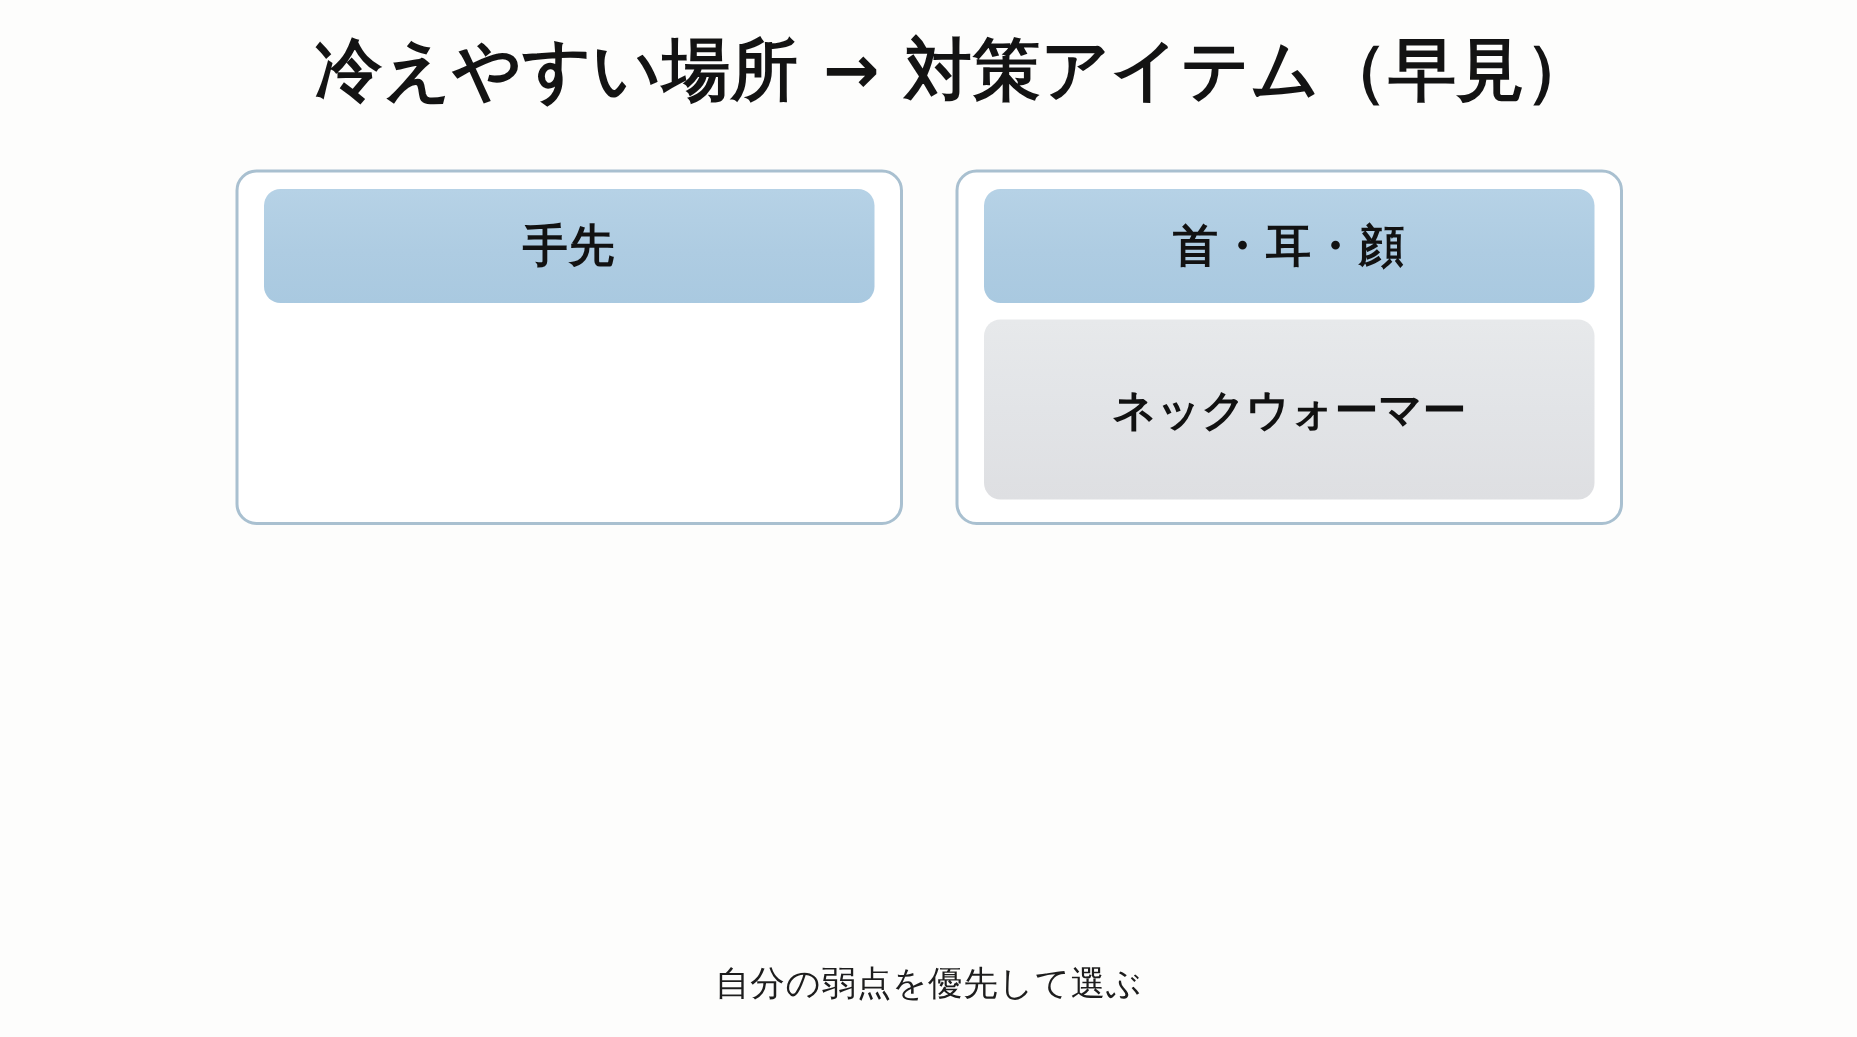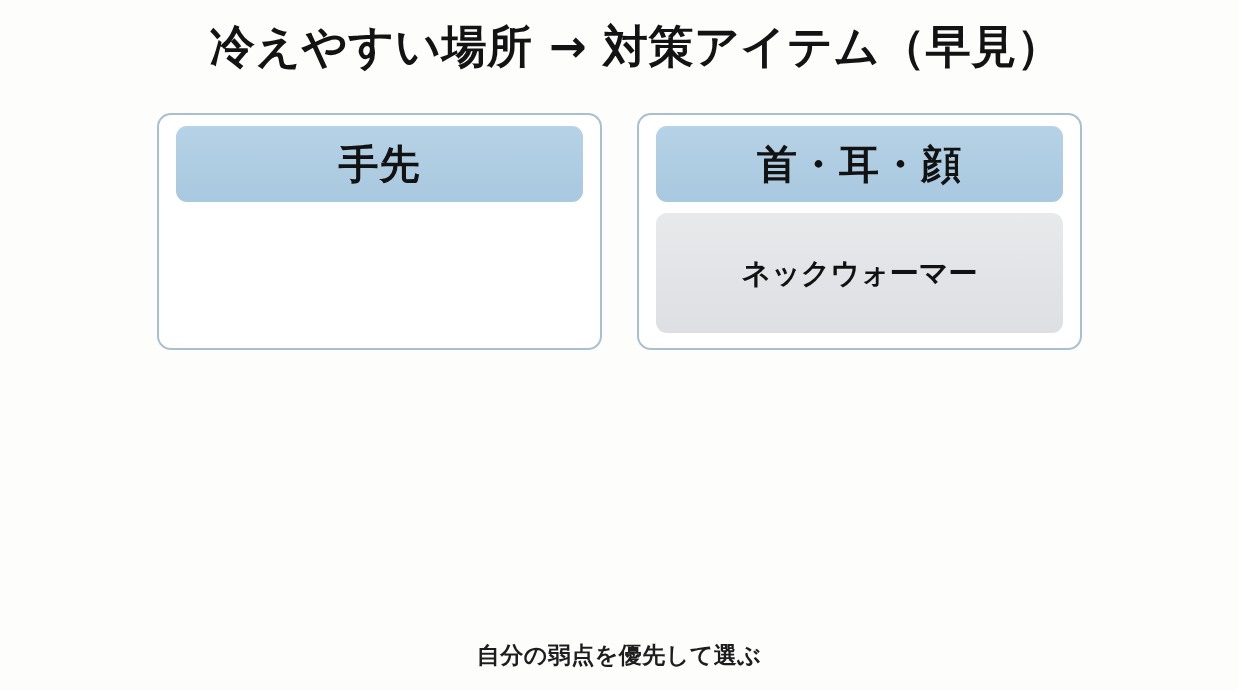--- a/index.html
+++ b/index.html
@@ -62,21 +62,21 @@
   }
 
   .card-header {
     box-sizing: border-box;
     height: 76px;
     border-radius: 11px;
     background: linear-gradient(180deg, #b6d2e6 0%, #aecce2 55%, #a9c9e0 100%);
     display: flex;
     align-items: center;
     justify-content: center;
-    font-size: 40px;
+    font-size: 30px;
     font-weight: 700;
     color: #121212;
     letter-spacing: 1px;
     white-space: nowrap;
   }
 
   .card-body {
     box-sizing: border-box;
     margin-top: 11px;
     flex: 1 1 auto;
@@ -100,21 +100,21 @@
   }
 
   
   .footer-note {
     position: absolute;
     left: 0;
     top: 640px;
     width: 1238px;
     text-align: center;
     font-size: 23px;
-    font-weight: 700;
+    font-weight: 400;
     color: #1d1d1d;
     letter-spacing: 0.5px;
     white-space: nowrap;
   }
 </style>
 </head>
 <body>
 
 <div class="slide">
 

